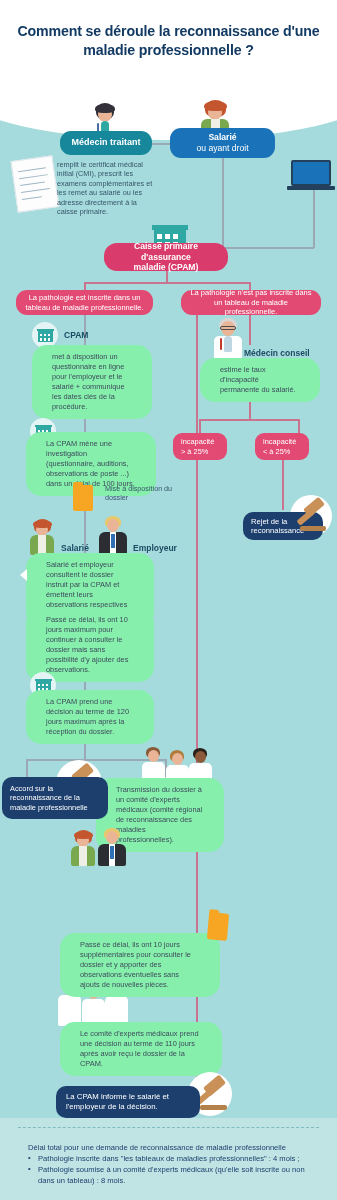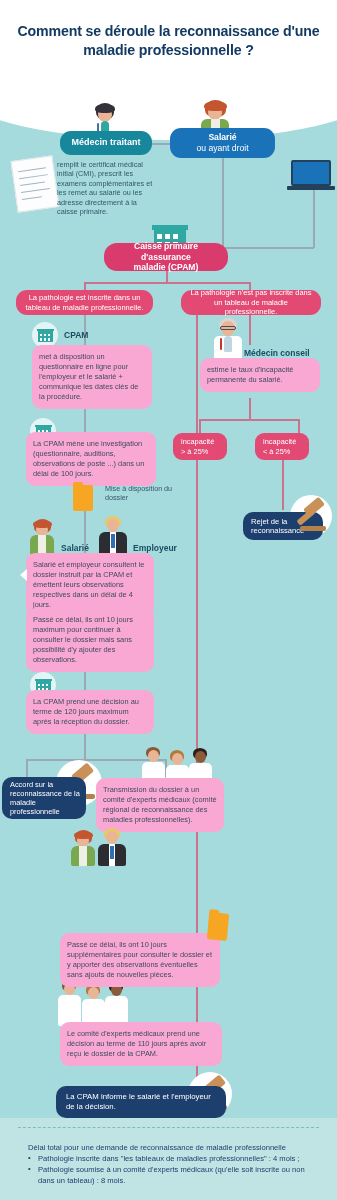--- a/index.html
+++ b/index.html
@@ -61,22 +61,22 @@
   .pill.blue { background:#1a72b8; }
   .pill.pinkbig { background:#d93b6c; border-radius:13px; }
   .pill.pink { background:#e34a73; }
   .pill.pinksm { background:#e34a73; border-radius:9px; }
   .pill.navy { background:#1d3f6e; border-radius:10px; }
   .pill b { font-weight:bold; }
 
   
   .bubble {
     position:absolute; z-index:6;
-    background:#f9a8d4; border-radius:9px;
-    color:#3d4b5c; padding:7px 7px;
+    background:#86efac; border-radius:15px;
+    color:#3d4b5c; padding:7px 20px;
     line-height:1.34;
   }
   .bubble.tailleft::after {
     content:""; position:absolute; left:-6px; top:16px;
     width:0;height:0;
     border-top:6px solid transparent;
     border-bottom:6px solid transparent;
     border-right:7px solid #ffffff;
   }
 
@@ -359,21 +359,21 @@
     <span>reconnaissance</span>
   </div>
 
   <div class="circ circw" style="left:56px; top:760px; width:46px; height:46px; z-index:6;"></div>
   <div class="gavel" style="left:59px; top:766px; width:42px; height:36px;">
     <div class="gv-head" style="left:13px; top:2px; width:21px; height:11px;"></div>
     <div class="gv-handle" style="left:4px; top:15px; width:21px; height:6px;"></div>
     <div class="gv-base" style="left:9px; top:28px; width:27px; height:5px;"></div>
   </div>
 
-  <div class="pill navy" style="left:2px; top:777px; width:84px; height:42px; font-size:7.4px; align-items:flex-start; padding-left:8px; text-align:left; justify-content:center; z-index:7;">
+  <div class="pill navy" style="left:2px; top:777px; width:106px; height:42px; font-size:7.4px; align-items:flex-start; padding-left:8px; text-align:left; justify-content:center; z-index:7;">
     <span style="display:block;">Accord sur la reconnaissance de la maladie professionnelle</span>
   </div>
 
   <div class="person" style="left:142px; top:745px; width:70px; height:46px; z-index:5;">
     <div class="p-hair" style="left:4px; top:2px; width:14px; height:11px; background:#8a5a38;"></div>
     <div class="p-head" style="left:6px; top:5px; width:11px; height:12px; background:#e9b596;"></div>
     <div class="p-coat" style="left:0px; top:17px; width:23px; height:29px;"></div>
     <div class="p-hair" style="left:28px; top:5px; width:14px; height:12px; background:#b07a3a;"></div>
     <div class="p-head" style="left:30px; top:8px; width:11px; height:12px; background:#e9b596;"></div>
     <div class="p-coat" style="left:24px; top:20px; width:23px; height:26px;"></div>
@@ -418,21 +418,21 @@
 
   <div class="bubble" style="left:60px; top:1022px; width:162px; font-size:7.4px; z-index:6;">Le comité d'experts médicaux prend une décision au terme de 110 jours après avoir reçu le dossier de la CPAM.</div>
 
   <div class="circ circw" style="left:188px; top:1072px; width:44px; height:44px; z-index:6;"></div>
   <div class="gavel" style="left:191px; top:1078px; width:42px; height:34px;">
     <div class="gv-head" style="left:13px; top:2px; width:21px; height:11px;"></div>
     <div class="gv-handle" style="left:4px; top:15px; width:21px; height:6px;"></div>
     <div class="gv-base" style="left:9px; top:27px; width:27px; height:5px;"></div>
   </div>
 
-  <div class="pill navy" style="left:56px; top:1086px; width:170px; height:32px; font-size:7.8px; align-items:flex-start; padding-left:10px; text-align:left; z-index:7;">
+  <div class="pill navy" style="left:56px; top:1086px; width:144px; height:32px; font-size:7.8px; align-items:flex-start; padding-left:10px; text-align:left; z-index:7;">
     <span style="display:block;">La CPAM informe le salarié et l'employeur de la décision.</span>
   </div>
 
   <div class="fdash"></div>
 
   <div class="ftext" style="left:28px; top:1142px; width:290px; font-size:7.6px;">
     <div>Délai total pour une demande de reconnaissance de maladie professionnelle</div>
     <ul>
       <li>Pathologie inscrite dans "les tableaux de maladies professionnelles" : 4 mois ;</li>
       <li>Pathologie soumise à un comité d'experts médicaux (qu'elle soit inscrite ou non dans un tableau) : 8 mois.</li>

